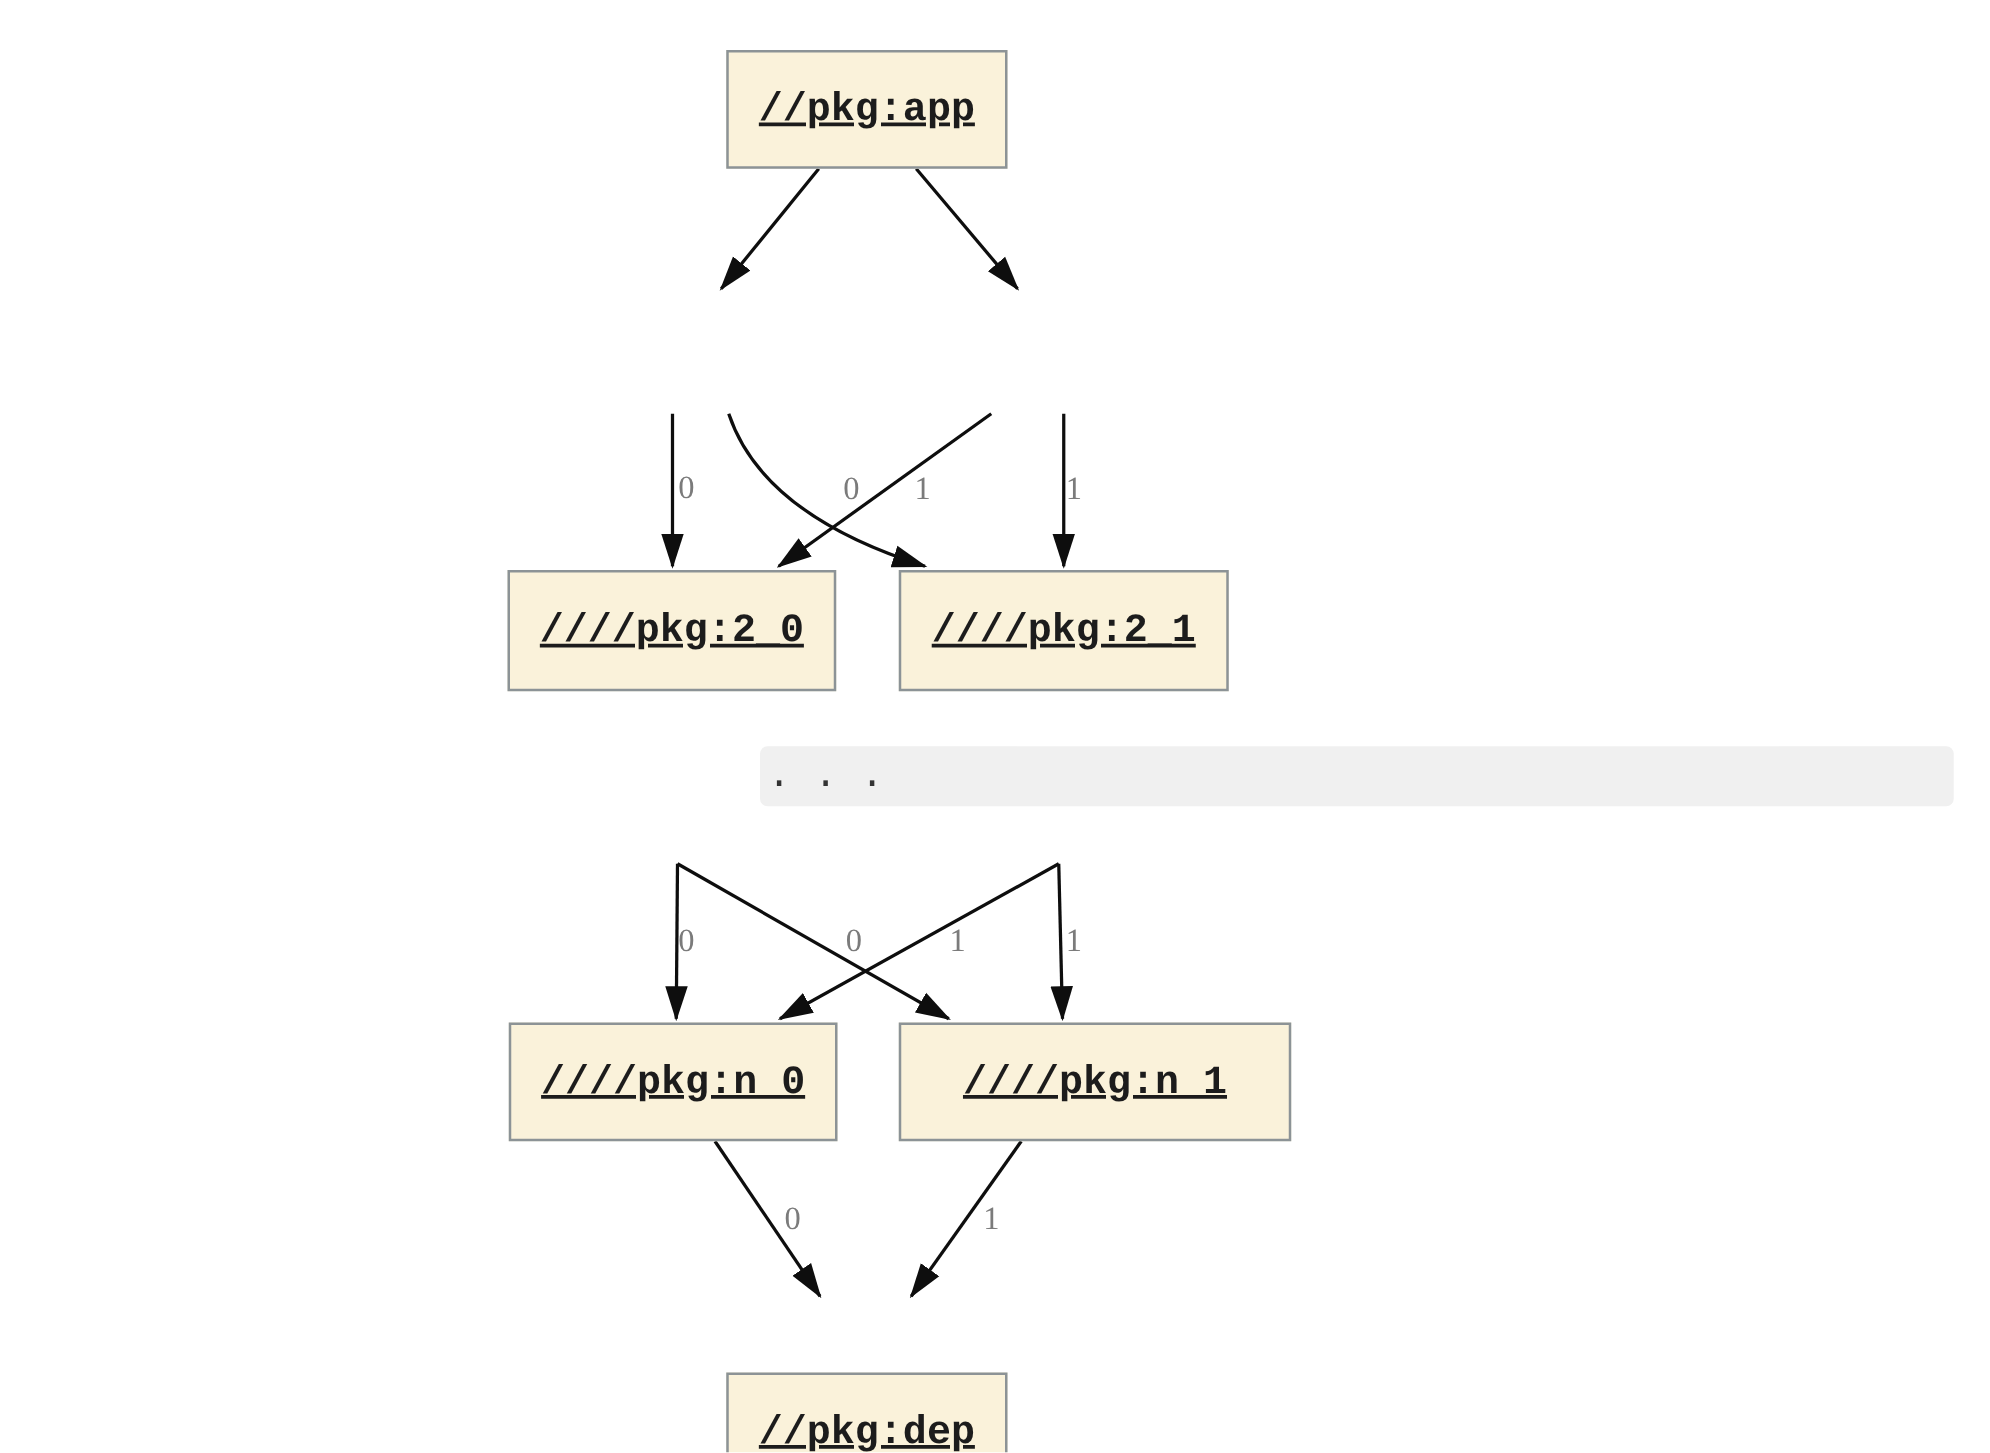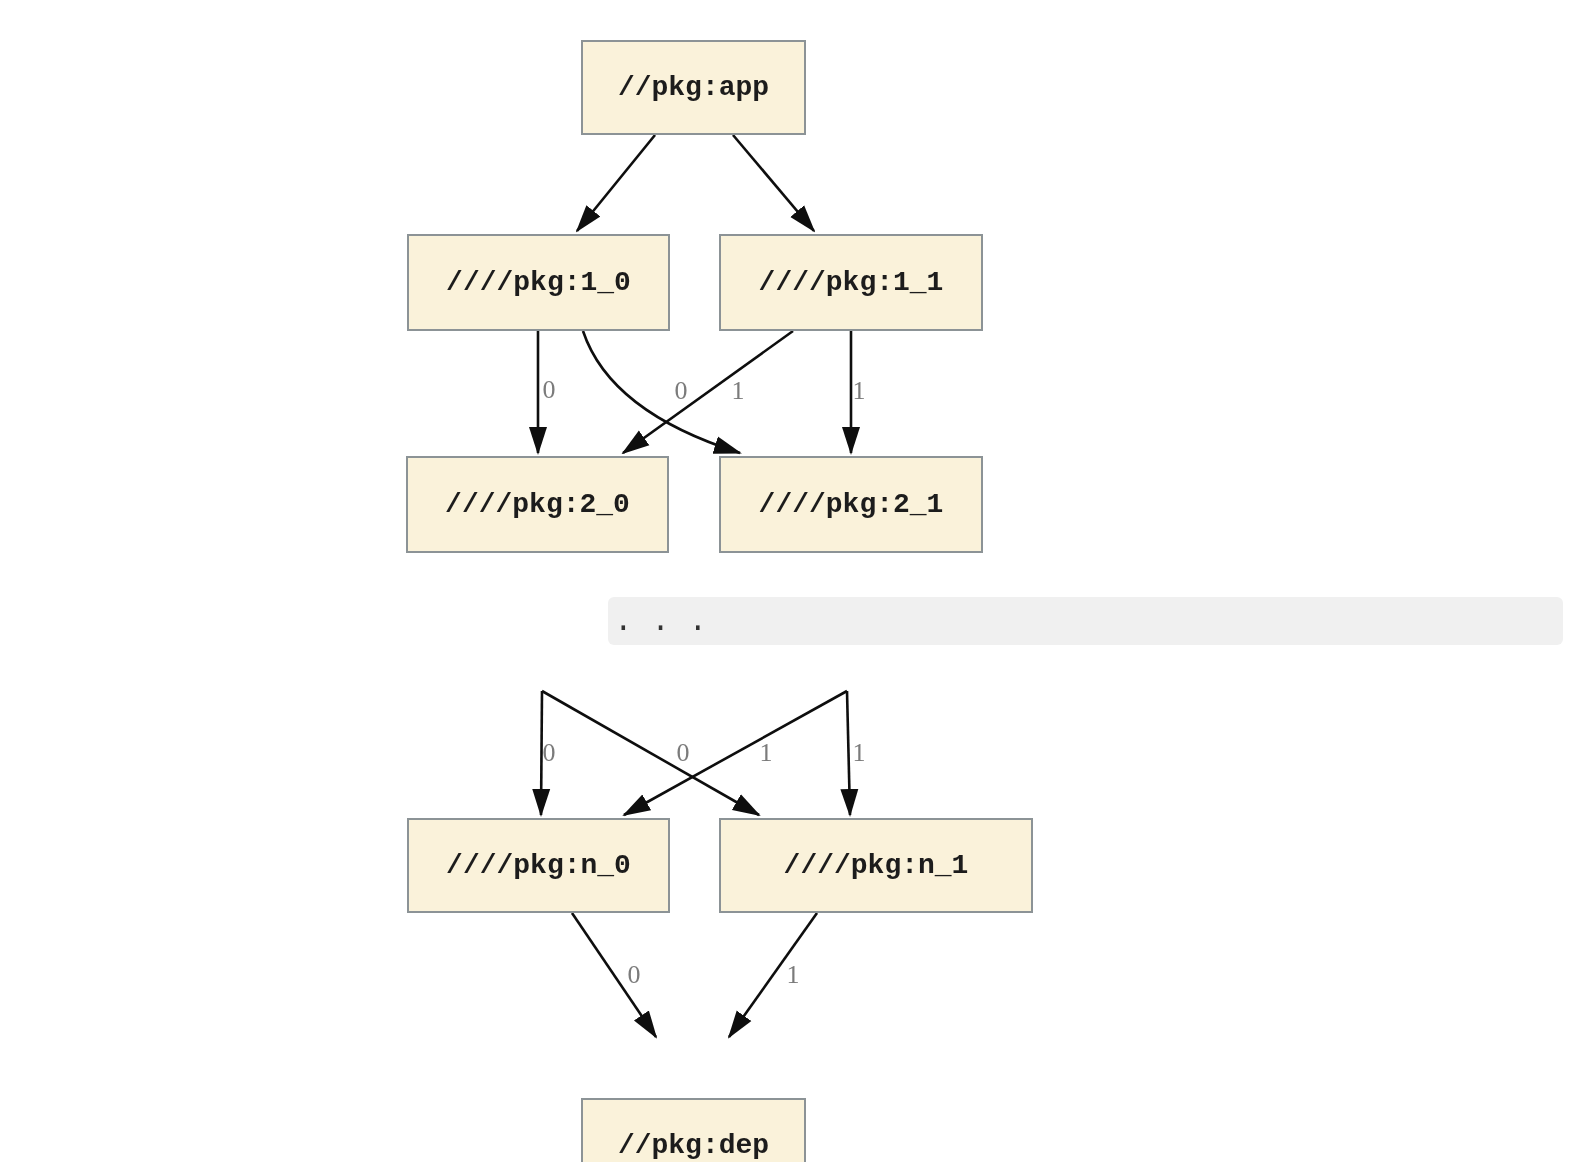--- a/index.html
+++ b/index.html
@@ -13,23 +13,24 @@
   .edges-svg{position:absolute;left:0;top:0;width:1592px;height:1162px;}
   .edge{stroke:var(--edge,#0e0e0e);stroke-width:2.6;fill:none;}
   .node{
     position:absolute;
     box-sizing:border-box;
     background:var(--node-fill,#FAF2DA);
     border:2px solid var(--node-border,#8C9396);
     display:flex;align-items:center;justify-content:center;
     font-family:"Liberation Mono",monospace;
     font-weight:700;
-    font-size:28px;line-height:1;
+    font-size:32px;line-height:1;
     color:#1c1c1c;
     white-space:nowrap;
+    text-decoration:underline;
   }
   .edge-label{
     position:absolute;
     transform:translate(-50%,-50%);
     font-family:"Liberation Serif",serif;
     font-size:26px;line-height:1;
     color:var(--edge-label,#7B7B7B);
   }
   .ellipsis-band{
     position:absolute;
@@ -64,23 +65,21 @@
     <line class="edge" x1="542" y1="691" x2="541" y2="815" marker-end="url(#arrow)"></line>
     <line class="edge" x1="542" y1="691" x2="759" y2="815" marker-end="url(#arrow)"></line>
     <line class="edge" x1="847" y1="691" x2="624" y2="815" marker-end="url(#arrow)"></line>
     <line class="edge" x1="847" y1="691" x2="850" y2="815" marker-end="url(#arrow)"></line>
     <line class="edge" x1="572" y1="913" x2="656" y2="1037" marker-end="url(#arrow)"></line>
     <line class="edge" x1="817" y1="913" x2="729" y2="1037" marker-end="url(#arrow)"></line>
   </svg>
 
   <div class="node" style="left:581px;top:40px;width:225px;height:95px;">//pkg:app</div>
 
-  <div class="node" style="left:407px;top:234px;width:263px;height:97px;">////pkg:1_0</div>
 
-  <div class="node" style="left:719px;top:234px;width:264px;height:97px;">////pkg:1_1</div>
 
   <div class="node" style="left:406px;top:456px;width:263px;height:97px;">////pkg:2_0</div>
 
   <div class="node" style="left:719px;top:456px;width:264px;height:97px;">////pkg:2_1</div>
 
   <div class="ellipsis-band" style="left:608px;top:597px;width:955px;height:48px;">. . .</div>
 
   <div class="node" style="left:407px;top:818px;width:263px;height:95px;">////pkg:n_0</div>
 
   <div class="node" style="left:719px;top:818px;width:314px;height:95px;">////pkg:n_1</div>

